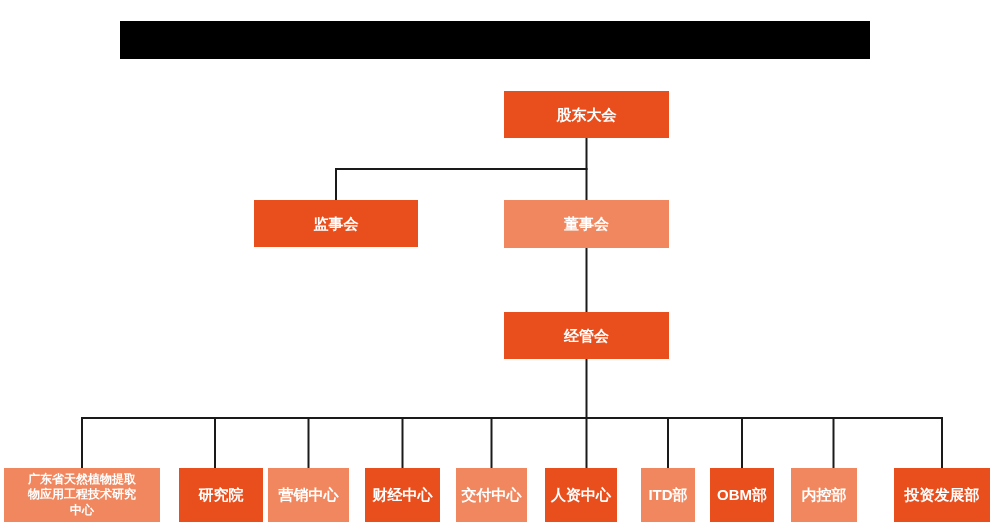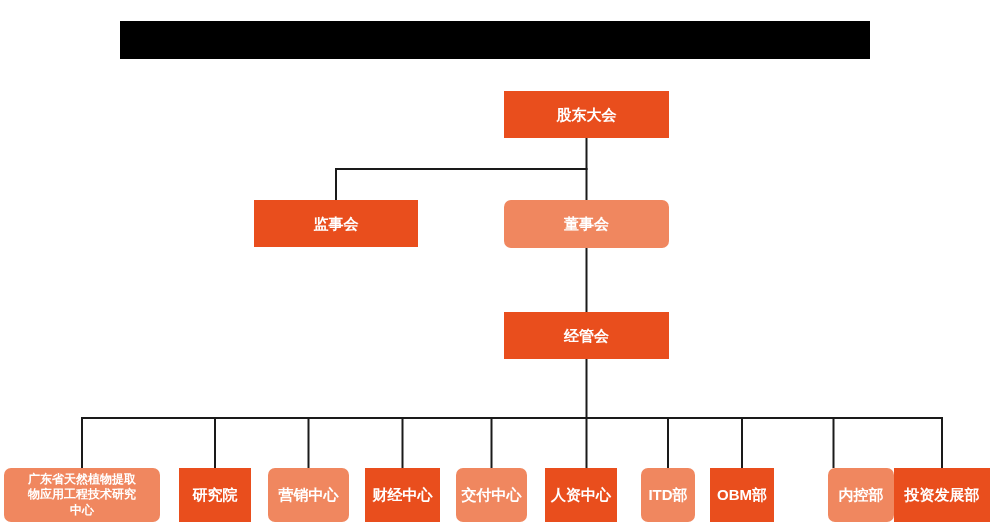--- a/index.html
+++ b/index.html
@@ -42,39 +42,39 @@
     display: flex;
     align-items: center;
     justify-content: center;
     text-align: center;
     color: var(--text-color);
     font-weight: bold;
     font-size: 15px;
     line-height: 1.3;
   }
   .node.primary   { background: var(--primary-color); text-align: right; }
-  .node.secondary { background: var(--secondary-color); border-radius: 7px; }
+  .node.secondary { background: var(--secondary-color); }
 
   
   .pos-shareholders { left: 504px; top: 91px;  width: 165px; height: 47px; }
   .pos-supervisory  { left: 254px; top: 200px; width: 164px; height: 47px; }
   .pos-board        { left: 504px; top: 200px; width: 165px; height: 48px; }
   .pos-management   { left: 504px; top: 312px; width: 165px; height: 47px; }
 
   
   .dept { top: 468px; height: 54px; }
   .dept-0 { left: 4px;   width: 156px; font-size: 12px; padding: 0 20px; }
-  .dept-1 { left: 179px; width: 72px; }
+  .dept-1 { left: 179px; width: 84px; }
   .dept-2 { left: 268px; width: 81px; }
   .dept-3 { left: 365px; width: 75px; }
   .dept-4 { left: 456px; width: 71px; }
   .dept-5 { left: 545px; width: 72px; }
   .dept-6 { left: 641px; width: 54px; }
   .dept-7 { left: 710px; width: 64px; }
-  .dept-8 { left: 828px; width: 66px; }
+  .dept-8 { left: 791px; width: 66px; }
   .dept-9 { left: 894px; width: 96px; }
 </style>
 </head>
 <body>
 
 <div class="canvas">
 
   <div class="redacted-bar"></div>
 
   <svg class="connectors" viewBox="0 0 997 532" xmlns="http://www.w3.org/2000/svg">

